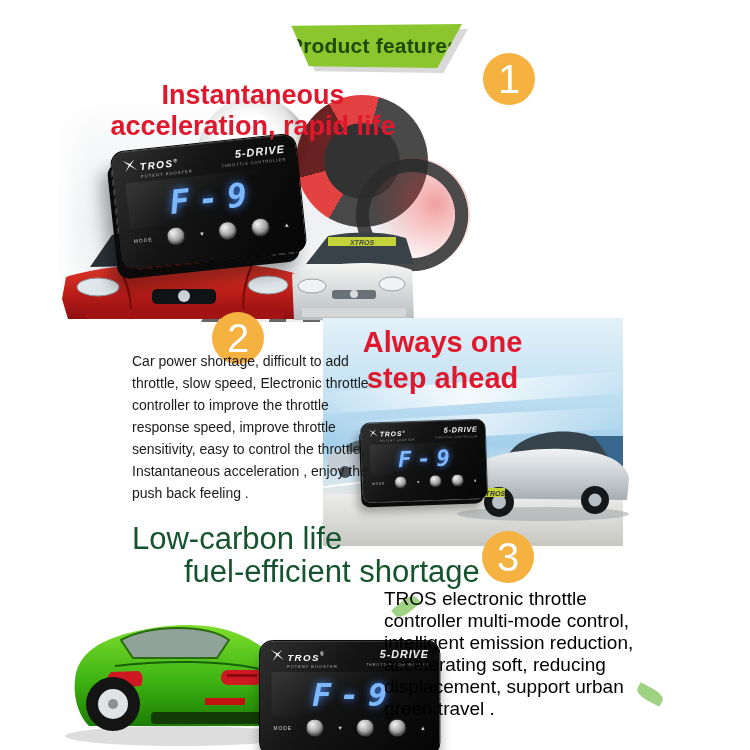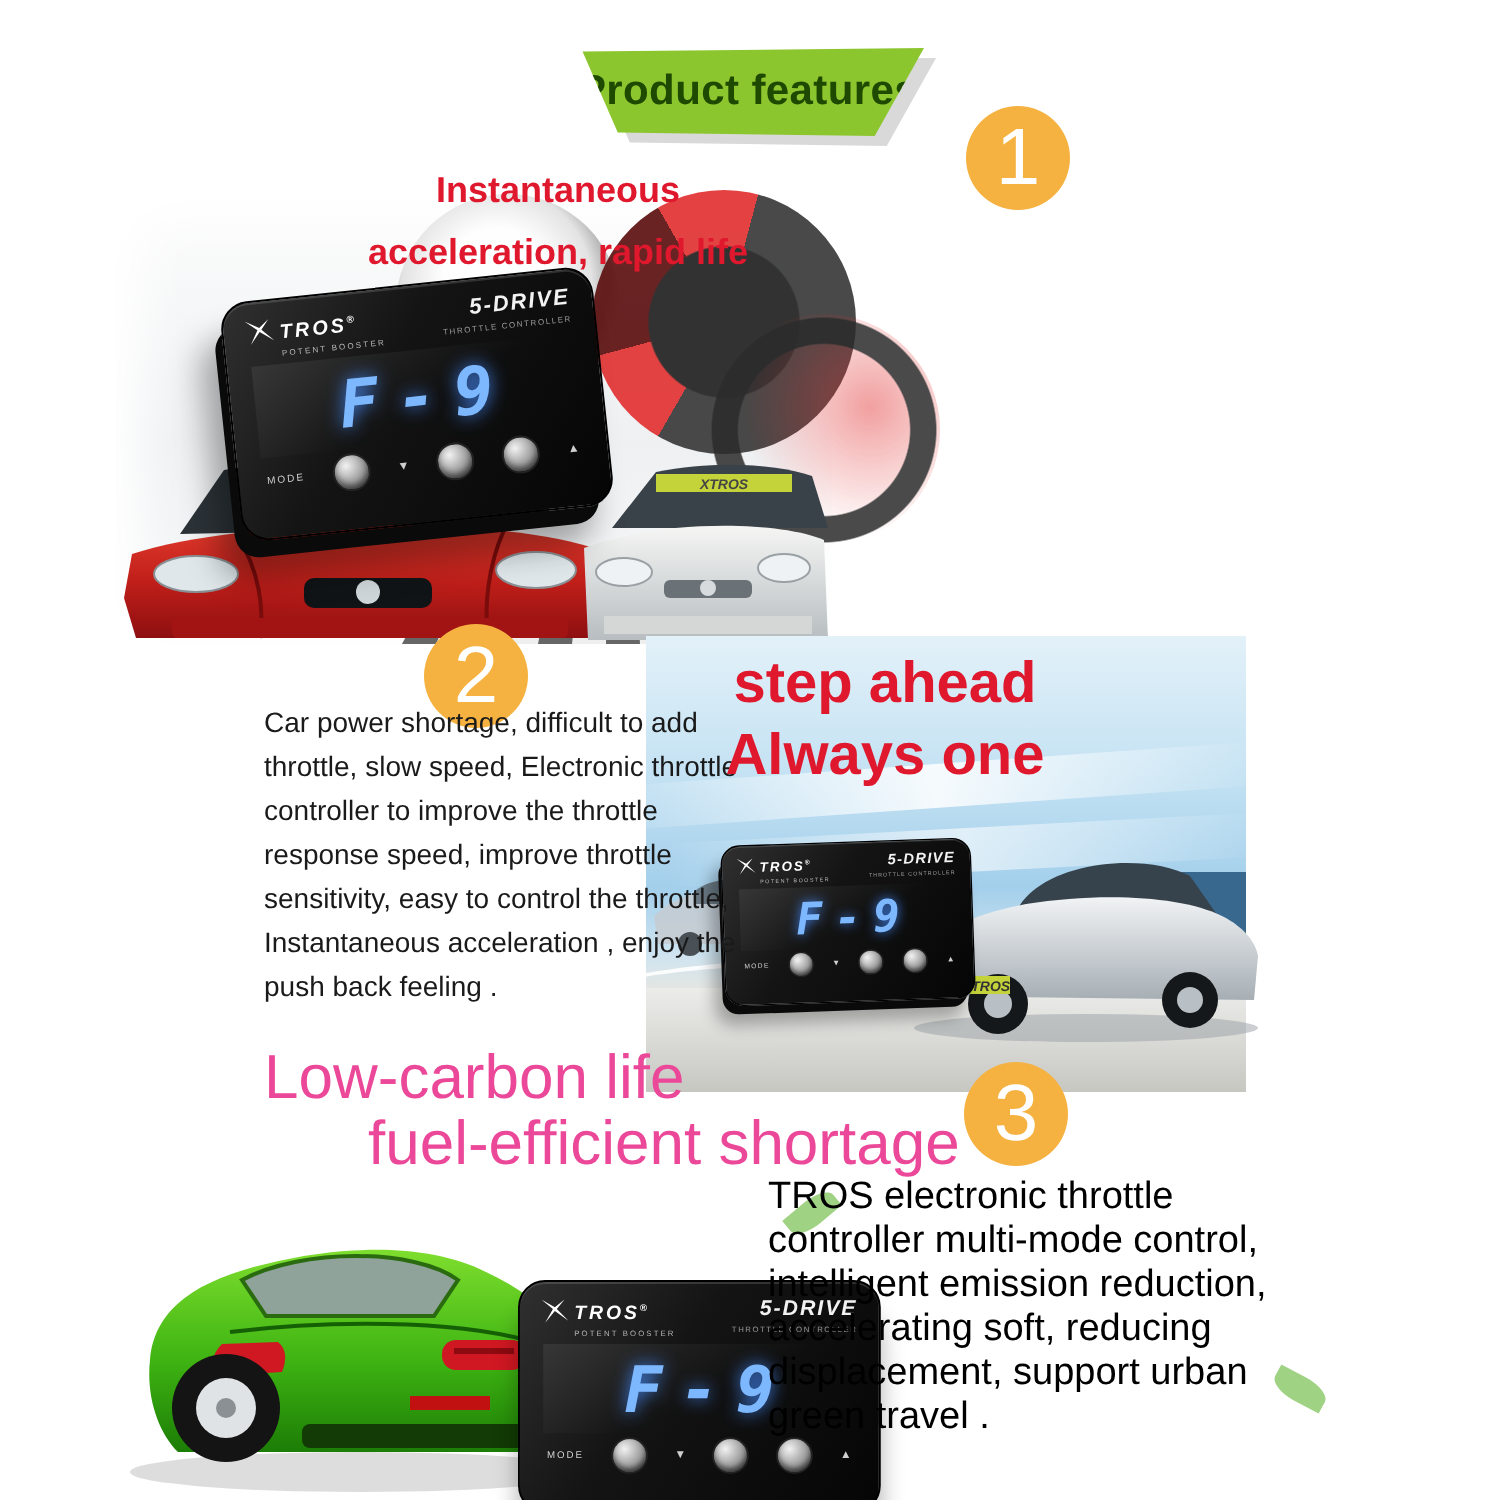--- a/index.html
+++ b/index.html
@@ -16,23 +16,23 @@
 
   
   .badge{position:absolute;width:52px;height:52px;border-radius:50%;background:#f5b240;
         color:#fff;font-size:40px;line-height:52px;text-align:center;font-weight:400;}
   .badge1{left:483px;top:53px;}
   .badge2{left:212px;top:312px;}
   .badge3{left:482px;top:531px;z-index:8;}
 
   
   .h-red{position:absolute;color:#e0182d;font-weight:700;text-align:center;z-index:9;}
-  .h1{left:114px;top:80px;width:330px;font-size:18px;line-height:31px;}
+  .h1{left:88px;top:80px;width:330px;font-size:27px;line-height:31px;}
   .h2{left:350px;top:324px;width:185px;font-size:29px;line-height:36px;}
-  .h-green{position:absolute;color:#ec4899;font-size:31px;font-weight:400;z-index:9;white-space:nowrap;}
+  .h-green{position:absolute;color:#14532d;font-size:31px;font-weight:400;z-index:9;white-space:nowrap;}
   .h3a{left:132px;top:521px;}
   .h3b{left:184px;top:554px;}
 
   
   .t1{position:absolute;left:404px;top:94px;width:235px;
       font-family:"Liberation Serif",serif;font-size:17px;line-height:22.5px;
       letter-spacing:.4px;color:#222;z-index:9;}
   .t2{position:absolute;left:132px;top:350px;width:246px;font-size:14px;
       line-height:22px;color:#1a1a1a;z-index:9;}
   .t3{position:absolute;left:384px;top:588px;width:258px;font-size:19px;
@@ -207,22 +207,22 @@
       <circle cx="144" cy="90" r="14" fill="#15181a"></circle>
         <circle cx="144" cy="90" r="6.5" fill="#b9c0c5"></circle>
       <ellipse cx="18" cy="70" rx="10" ry="5" fill="#e8edf0" stroke="#8d9398"></ellipse>
       <rect x="6" y="76" width="22" height="6" fill="#85898c"></rect>
       <rect x="30" y="78" width="24" height="9" fill="#c4d339"></rect>
       <text x="42" y="85.5" font-size="7" text-anchor="middle" fill="#333" font-style="italic" font-weight="bold">XTROS</text>
     </svg>
   </div>
 
   <div class="h-red h2">
+    <div>Always one</div>
     <div>step ahead</div>
-    <div>Always one</div>
   </div>
 
   <div class="h-green h3a">Low-carbon life</div>
   <div class="h-green h3b">fuel-efficient shortage</div>
   <div class="badge badge3">3</div>
 
   <div class="leaf" style="left:392px;top:600px;transform:rotate(-40deg);"></div>
   <div class="leaf dark" style="left:388px;top:650px;transform:rotate(20deg);"></div>
   <div class="leaf" style="left:396px;top:702px;transform:rotate(-12deg);"></div>
   <div class="leaf dark" style="left:402px;top:728px;transform:rotate(35deg);"></div>

